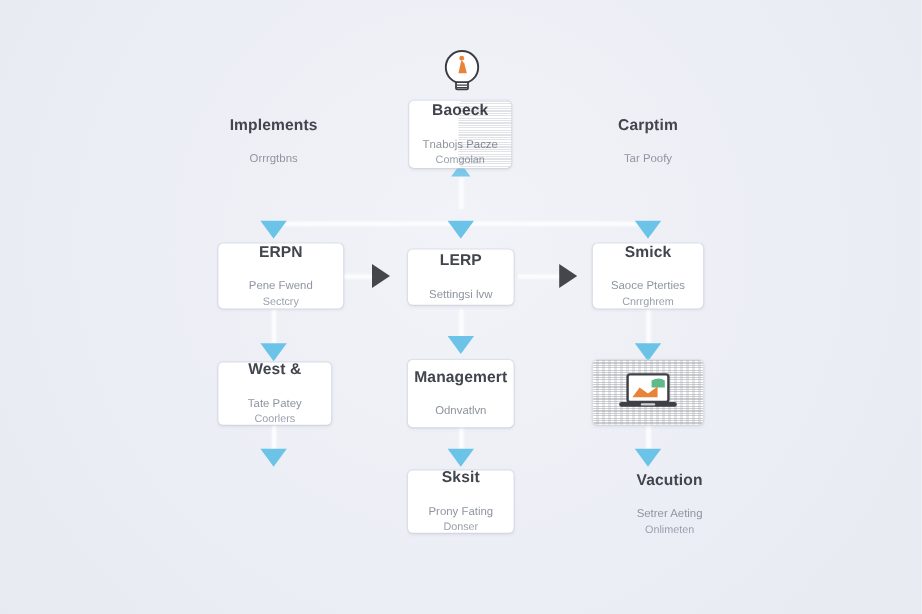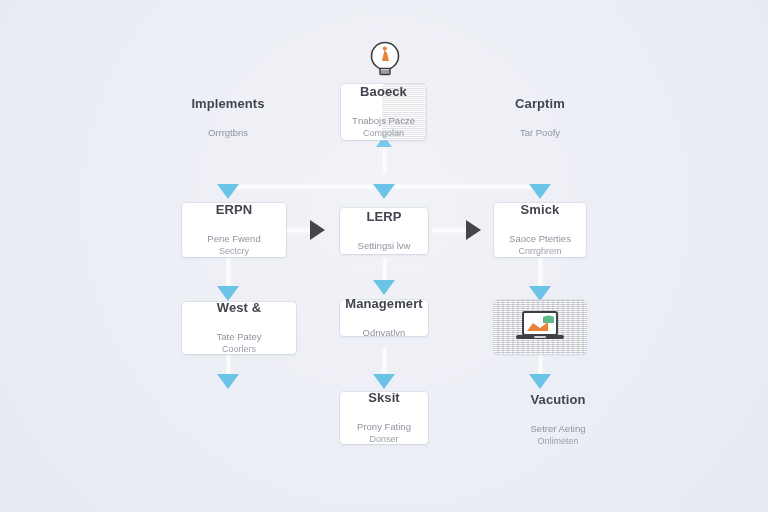--- a/index.html
+++ b/index.html
@@ -241,27 +241,27 @@
     <div class="n-title">Smick</div>
     <div class="n-sub">Saoce Pterties</div>
     <div class="n-sub2">Cnrrghrem</div>
   </div>
 
   <div class="node card" style="left:340px; top:208px; width:88px; height:46px;">
     <div class="n-title">LERP</div>
     <div class="n-sub">Settingsi lvw</div>
   </div>
 
-  <div class="node card" style="left:182px; top:302px; width:114px; height:52px;">
+  <div class="node card" style="left:182px; top:302px; width:94px; height:52px;">
     <div class="n-title">West &amp;</div>
     <div class="n-sub">Tate Patey</div>
     <div class="n-sub2">Coorlers</div>
   </div>
 
-  <div class="node card" style="left:340px; top:300px; width:88px; height:36px;">
+  <div class="node card" style="left:340px; top:300px; width:88px; height:56px;">
     <div class="n-title">Managemert</div>
     <div class="n-sub">Odnvatlvn</div>
   </div>
 
   <div class="laptop-node" style="left:494px; top:300px; width:92px; height:54px;">
     <div class="laptop-noise"></div>
     <svg class="laptop-svg" width="56" height="38" viewBox="0 0 56 38">
       <rect x="11" y="4" width="34" height="23" rx="2" fill="#ffffff" stroke="#3f4046" stroke-width="2"></rect>
       <path d="M31 9 q6 -3 11 0 l0 6 -11 0 Z" fill="#5fb98a"></path>
       <path d="M15 23 l6 -8 l7 5 l8 -6 l0 9 Z" fill="#e8833a"></path>

